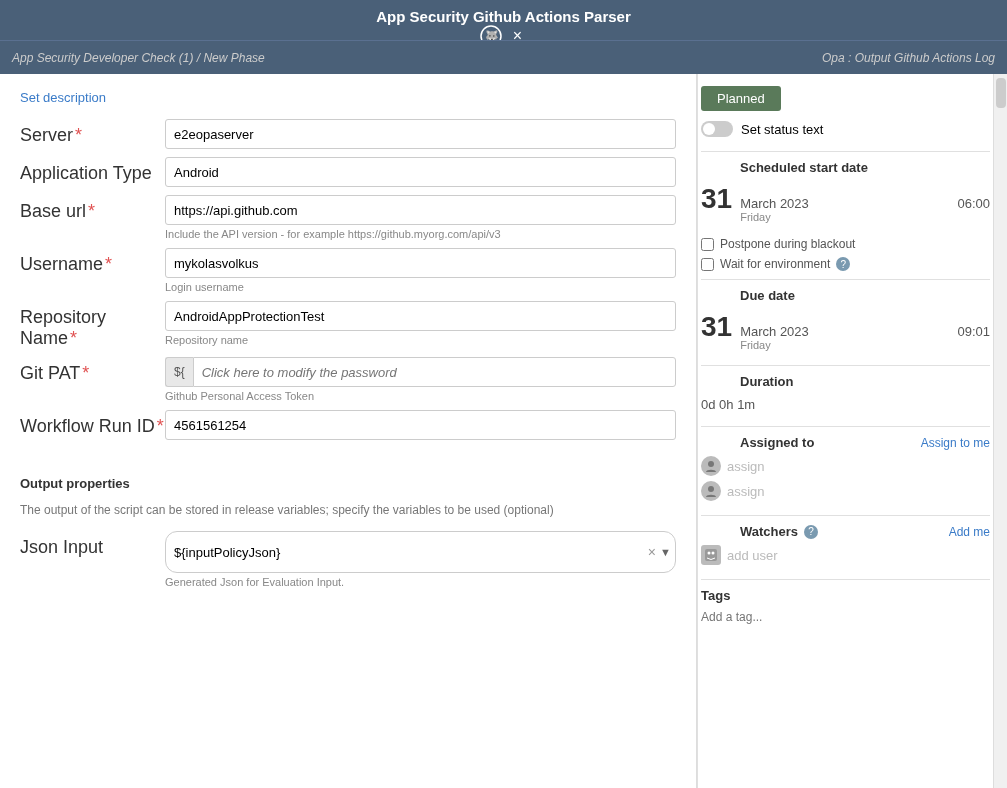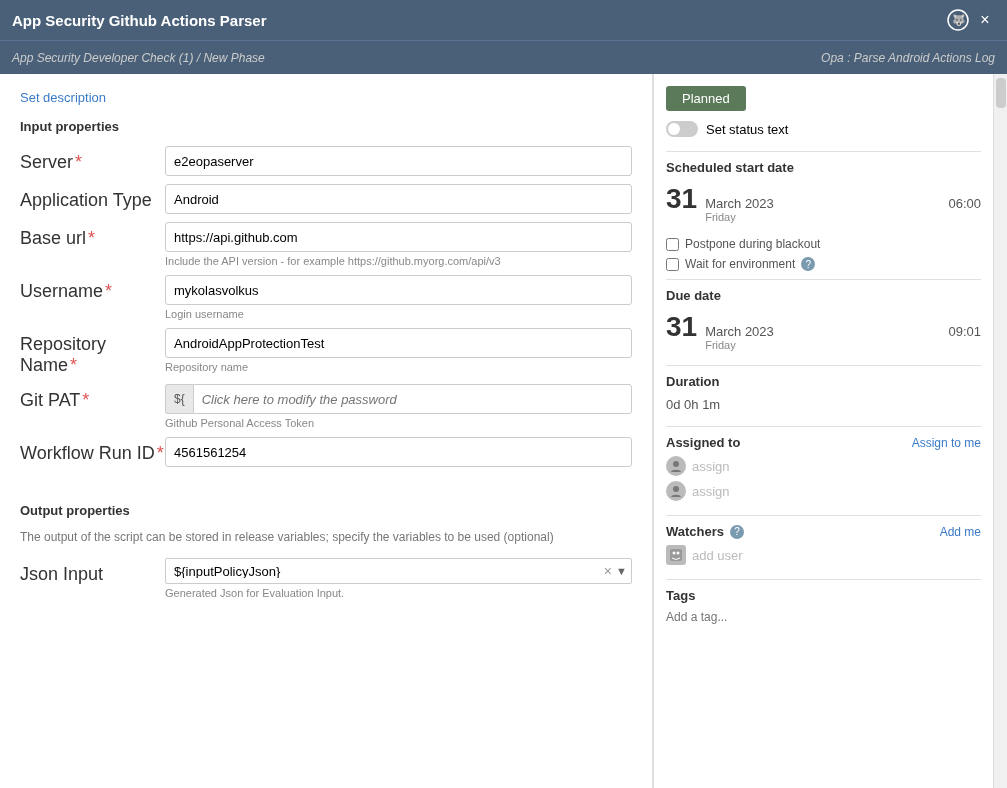--- a/index.html
+++ b/index.html
@@ -8,20 +8,21 @@
     .window { width: 1007px; height: 788px; display: flex; flex-direction: column; background: #fff; }
 
     .title-bar {
       background: #4a6078;
       color: white;
       padding: 8px 12px;
       display: flex;
       align-items: center;
       justify-content: space-between;
       height: 40px;
+      flex-direction: column;
     }
     .title-bar-title { font-size: 15px; font-weight: bold; }
     .title-bar-controls { display: flex; gap: 6px; align-items: center; }
     .close-btn {
       width: 20px; height: 20px; background: none; border: none; color: white;
       font-size: 16px; cursor: pointer; display: flex; align-items: center; justify-content: center;
     }
 
     .breadcrumb-bar {
       background: #4a6078;
@@ -44,22 +45,22 @@
     }
 
     .left-panel {
       flex: 1;
       padding: 16px 20px;
       overflow-y: auto;
       border-right: 1px solid #ddd;
     }
 
     .right-panel {
-      width: 340px;
-      padding: 12px 12px;
+      width: 296px;
+      padding: 12px 3px;
       overflow-y: auto;
       background: #fff;
       border-left: 1px solid #e0e0e0;
     }
 
     .scrollbar-area {
       width: 14px;
       background: #f0f0f0;
       border-left: 1px solid #ddd;
       display: flex;
@@ -143,23 +144,23 @@
     }
 
     .select-wrapper {
       position: relative;
       flex: 1;
     }
     .form-select {
       width: 100%;
       padding: 5px 28px 5px 8px;
       border: 1px solid #ccc;
-      border-radius: 2px;
-      font-size: 13px;
-      height: 26px;
+      border-radius: 12px;
+      font-size: 13px;
+      height: 42px;
       background: #fff;
       appearance: none;
       -webkit-appearance: none;
     }
     .select-clear-btn {
       position: absolute;
       right: 20px;
       top: 50%;
       transform: translateY(-50%);
       background: none;
@@ -214,20 +215,21 @@
       position: absolute;
       top: 2px;
       left: 2px;
     }
 
     .right-section-title {
       font-size: 13px;
       font-weight: bold;
       color: #333;
       margin-bottom: 8px;
+      margin-left: 39px;
     }
 
     .date-block { margin-bottom: 14px; }
     .date-display {
       display: flex;
       align-items: baseline;
       gap: 8px;
       margin-bottom: 4px;
     }
     .date-day { font-size: 28px; font-weight: bold; color: #333; }
@@ -349,32 +351,31 @@
       <svg width="22" height="22" viewBox="0 0 22 22" fill="none">
         <circle cx="11" cy="11" r="10" stroke="white" stroke-width="1.5" fill="none"></circle>
         <text x="5" y="15" font-size="11" fill="white">🐺</text>
       </svg>
       <button class="close-btn">×</button>
     </div>
   </div>
 
   <div class="breadcrumb-bar">
     <span>App Security Developer Check (1) / New Phase</span>
-    <span class="right">Opa : Parse Android Actions Log</span>
+    <span class="right">Opa : Output Github Actions Log</span>
   </div>
 
   <div class="main-content">
 
     <div class="left-panel">
 
       <div style="margin-bottom: 14px;">
         <span style="color:#3a7bc8; font-size:13px; cursor:pointer;">Set description</span>
       </div>
 
-      <div class="section-header">Input properties</div>
 
       <div class="input-group">
         <div class="input-label">
           <span>Server</span><span class="required">*</span>
         </div>
         <div class="input-wrapper">
           <input type="text" class="form-input" value="e2eopaserver" style="">
         </div>
       </div>
 

